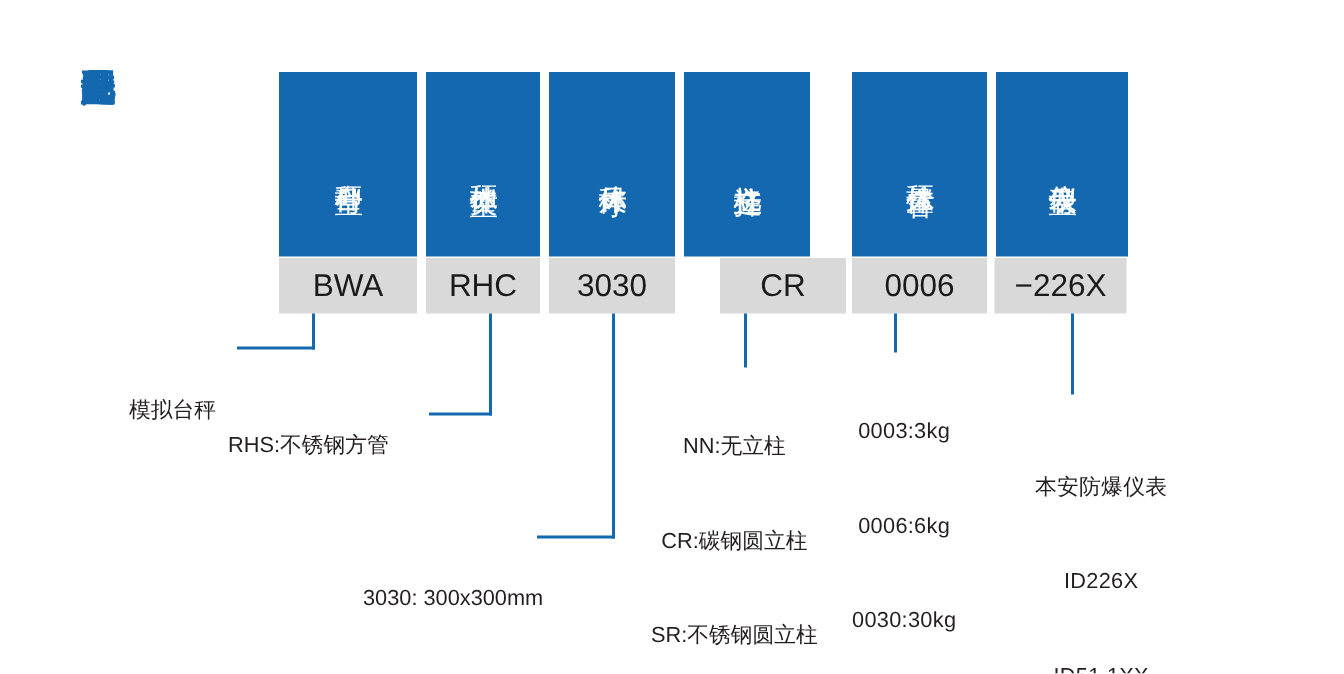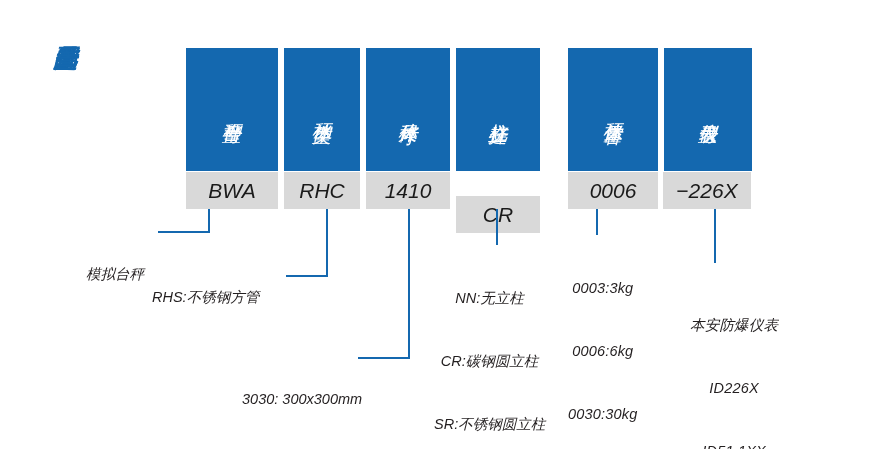--- a/index.html
+++ b/index.html
@@ -10,21 +10,20 @@
   body {
     font-family: "Liberation Sans", "DejaVu Sans", sans-serif;
     color: #231f20;
   }
   #stage {
     position: relative;
     width: 896px;
     height: 449px;
     background: #ffffff;
     overflow: hidden;
-    font-style: italic;
   }
 
   
   .vtitle {
     position: absolute;
     left: 44px;
     top: 28px;
     width: 34px;
     color: #1468af;
     font-weight: bold;
@@ -102,26 +101,26 @@
   <div class="val" style="left:186px; width:92px;">BWA</div>
 
   <div class="hdr" style="left:284px; width:76px;">
     <span class="vtext">秤体类型</span>
   </div>
   <div class="val" style="left:284px; width:76px;">RHC</div>
 
   <div class="hdr" style="left:366px; width:84px;">
     <span class="vtext">称体尺寸</span>
   </div>
-  <div class="val" style="left:366px; width:84px;">1410</div>
+  <div class="val" style="left:366px; width:84px;">3030</div>
 
   <div class="hdr" style="left:456px; width:84px;">
     <span class="vtext">立柱选择</span>
   </div>
-  <div class="val" style="left:456px; width:84px;margin-top:24px;">CR</div>
+  <div class="val" style="left:480px; width:84px;">CR</div>
 
   <div class="hdr" style="left:568px; width:90px;">
     <span class="vtext">秤体容量</span>
   </div>
   <div class="val" style="left:568px; width:90px;">0006</div>
 
   <div class="hdr" style="left:664px; width:88px;">
     <span class="vtext">仪表型号</span>
   </div>
   <div class="val" style="left:663px; width:88px;">−226X</div>

